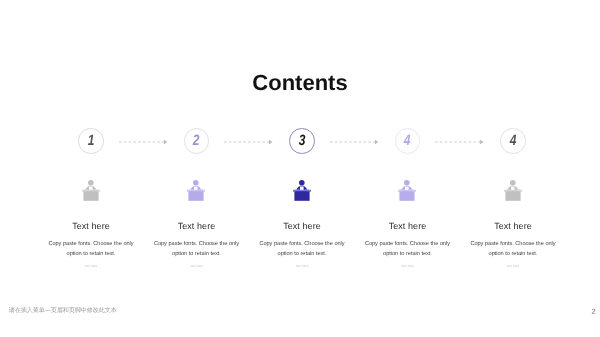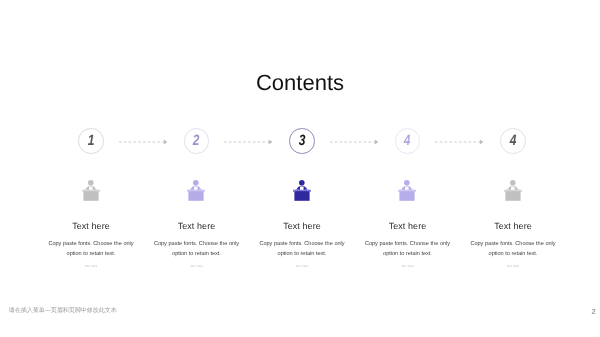--- a/index.html
+++ b/index.html
@@ -2,21 +2,21 @@
 <html><head>
 <meta charset="utf-8">
 <style>
   html,body{margin:0;padding:0;background:#fff;}
   body{width:600px;height:337px;font-family:"Liberation Sans",sans-serif;overflow:hidden;
        -webkit-font-smoothing:antialiased;text-rendering:geometricPrecision;}
   .slide{position:relative;width:600px;height:337px;background:#ffffff;
          will-change:transform;transform:translateZ(0);}
 
   .title{position:absolute;left:0;top:72px;width:600px;text-align:center;
-         font-size:22px;font-weight:normal;color:#121212;line-height:22px;}
+         font-size:22px;font-weight:bold;color:#121212;line-height:22px;}
 
   .circle{position:absolute;width:25.5px;height:25.5px;border-radius:50%;
           border:1px solid #d9d9d9;box-sizing:border-box;
           display:flex;align-items:center;justify-content:center;
           font-size:15px;font-weight:bold;font-style:italic;color:#4a4a4a;
           line-height:1;}
   .circle .num{display:inline-block;transform:scaleX(0.8) translateY(-0.6px);}
 
   .dash{position:absolute;height:8px;top:138px;line-height:0;}
 

